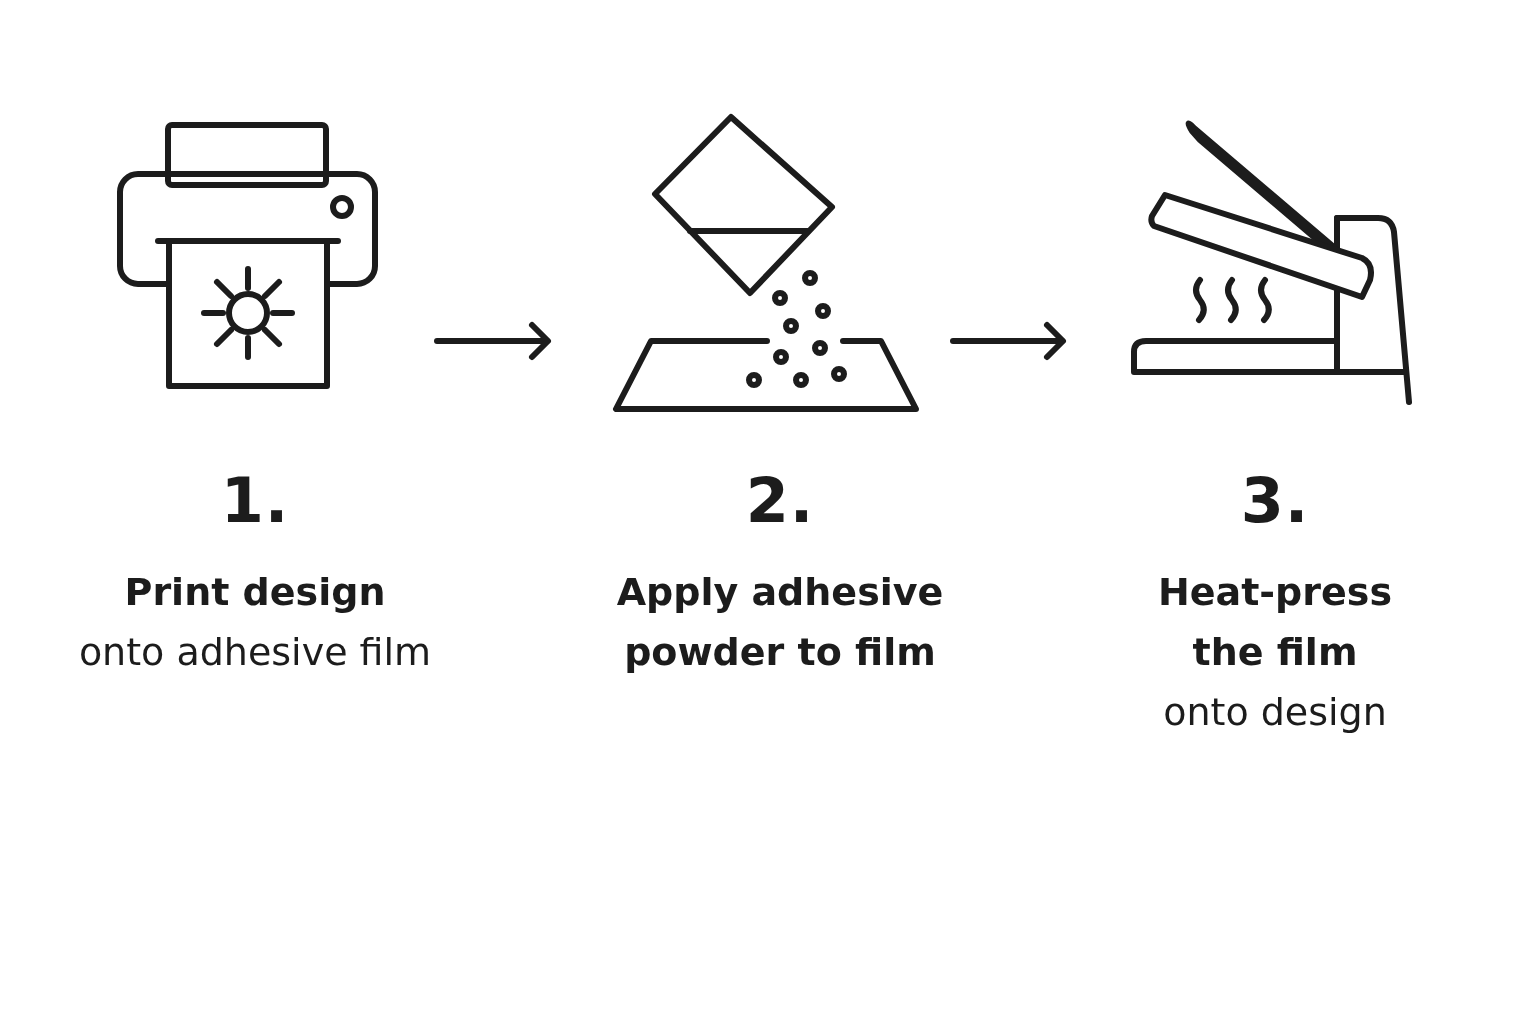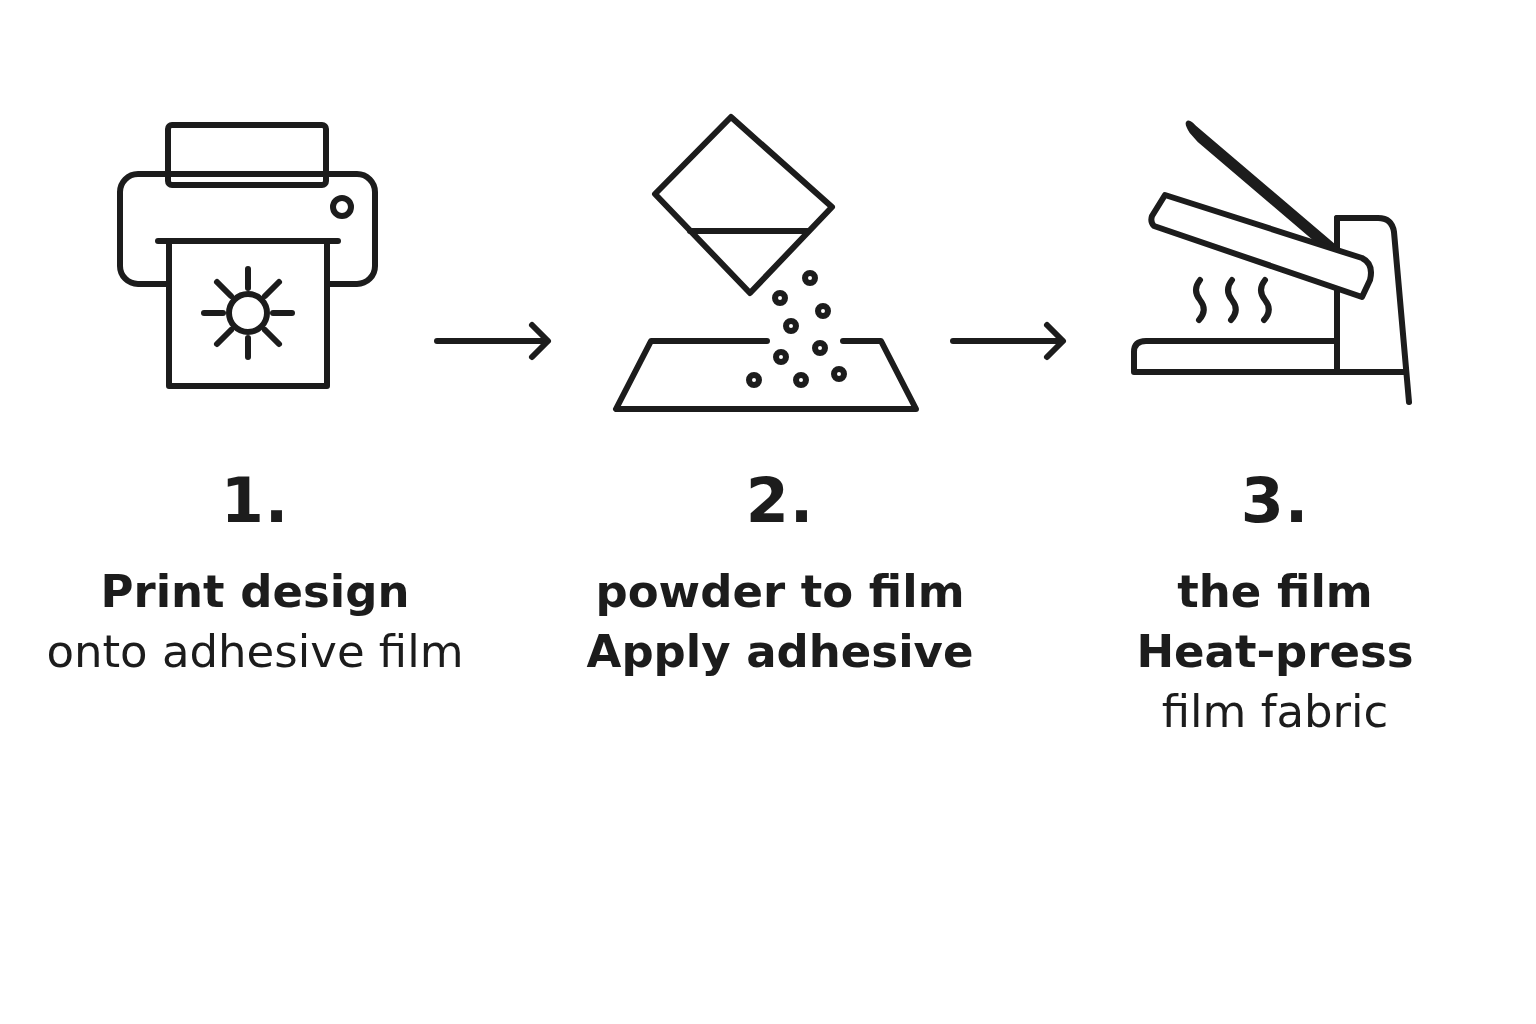--- a/index.html
+++ b/index.html
@@ -5,21 +5,21 @@
   html, body { margin: 0; padding: 0; }
   body {
     width: 1536px; height: 1024px; background: #ffffff; position: relative; overflow: hidden;
     font-family: "DejaVu Sans", "Liberation Sans", sans-serif; color: #1c1c1c;
   }
   .icon { position: absolute; }
   .icon svg { display: block; overflow: visible; }
   .icon svg * { fill: none; stroke: #1c1c1c; stroke-width: 6; stroke-linecap: round; stroke-linejoin: round; }
   .step-text { position: absolute; text-align: center; width: 460px; }
   .num { font-size: 62px; font-weight: bold; line-height: 62px; letter-spacing: 1px; }
-  .line { font-size: 45px; line-height: 60px; white-space: nowrap; }
+  .line { font-size: 38px; line-height: 60px; white-space: nowrap; }
   .bold { font-weight: bold; }
   .normal { font-weight: normal; }
 </style>
 </head>
 <body>
 
 <div class="icon" style="left:0;top:0;">
   <svg width="1536" height="1024">
     <rect x="168" y="125" width="158" height="60" rx="4"></rect>
     <rect x="120" y="174" width="255" height="110" rx="18"></rect>
@@ -85,23 +85,23 @@
 <div class="step-text" style="left:25px; top:470px;">
   <div class="num">1.</div>
   <div style="height:30px"></div>
   <div class="line bold">Print design</div>
   <div class="line normal">onto adhesive film</div>
 </div>
 
 <div class="step-text" style="left:550px; top:470px;">
   <div class="num">2.</div>
   <div style="height:30px"></div>
+  <div class="line bold">Apply adhesive</div>
   <div class="line bold">powder to film</div>
-  <div class="line bold">Apply adhesive</div>
 </div>
 
 <div class="step-text" style="left:1045px; top:470px;">
   <div class="num">3.</div>
   <div style="height:30px"></div>
+  <div class="line bold">Heat-press</div>
   <div class="line bold">the film</div>
-  <div class="line bold">Heat-press</div>
-  <div class="line normal">film fabric</div>
+  <div class="line normal">onto design</div>
 </div>
 
 </body></html>

